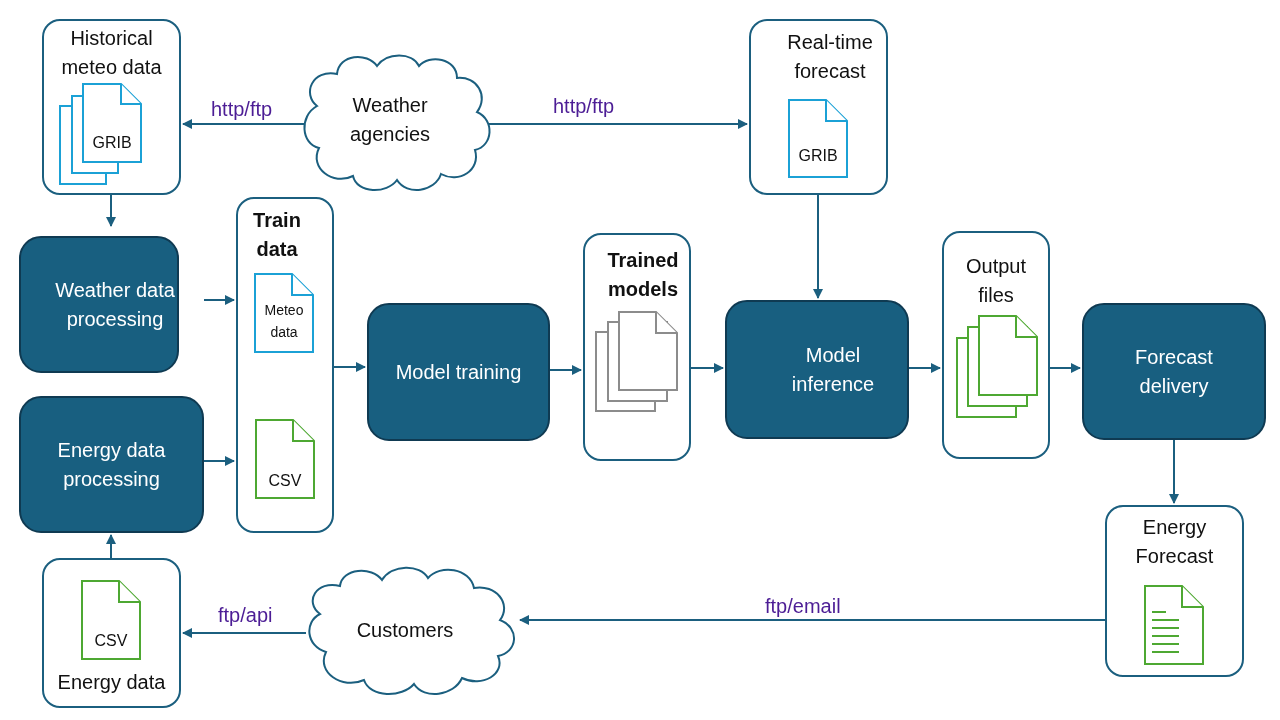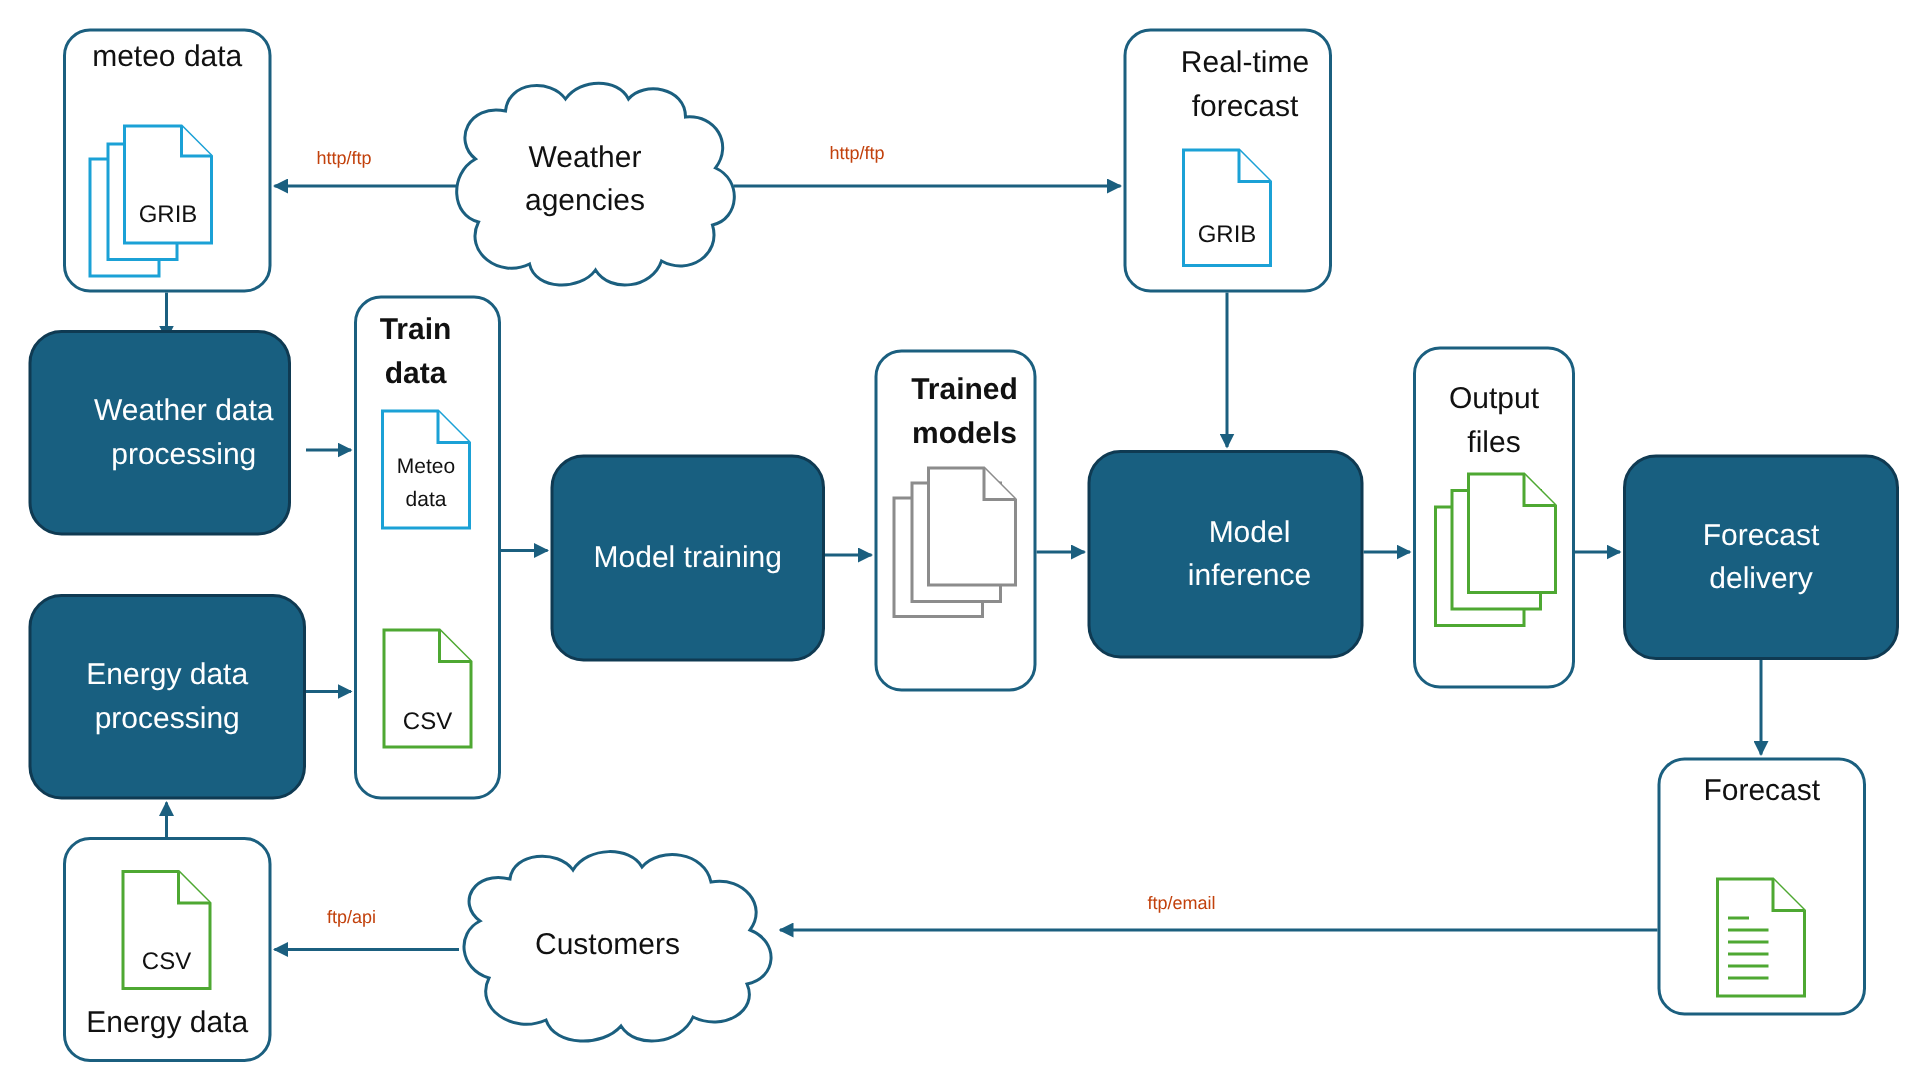--- a/index.html
+++ b/index.html
@@ -5,21 +5,21 @@
   html, body { margin: 0; padding: 0; background: #ffffff; }
   body { width: 1280px; height: 720px; position: relative; overflow: hidden;
          font-family: "Liberation Sans", sans-serif; color: #111; }
   .box { position: absolute; box-sizing: border-box; border: 2px solid #1b5f7f;
          border-radius: 18px; background: #fff; }
   .proc { position: absolute; box-sizing: border-box; background: #185f80;
           border: 2px solid #0f3a52; border-radius: 22px; color: #fff;
           display: flex; align-items: center; justify-content: center; text-align: center;
           font-size: 20px; line-height: 29px; }
   .lbl { position: absolute; text-align: center; font-size: 20px; line-height: 29px; color: #111; }
-  .edge-lbl { position: absolute; font-size: 12px; color: #c2410c; }
+  .edge-lbl { position: absolute; font-size: 20px; color: #4c1d95; }
   svg.layer { position: absolute; left: 0; top: 0; }
   .doc-text { font-family: "Liberation Sans", sans-serif; fill: #111; text-anchor: middle; }
   .cloud-text { position: absolute; text-align: center; font-size: 20px; line-height: 29px; color: #111; }
 </style>
 </head>
 <body>
 
 <svg class="layer" width="1280" height="720" viewBox="0 0 1280 720">
   <defs>
     <marker id="arr" viewBox="0 0 10 10" refX="9" refY="5" markerWidth="5" markerHeight="5" orient="auto-start-reverse">
@@ -122,20 +122,21 @@
 
   <g fill="#fff" stroke="#4ea832" stroke-width="2">
     <path d="M82,581 L119,581 L140,602 L140,659 L82,659 Z"></path>
     <path d="M119,581 L119,602 L140,602"></path>
   </g>
   <text class="doc-text" x="111" y="646" font-size="16">CSV</text>
 </svg>
 
 <div class="box" style="left:42px;top:19px;width:139px;height:176px;z-index:-1;"></div>
 <div class="lbl" style="left:42px;top:24px;width:139px;">
+  <div>Historical</div>
   <div>meteo data</div>
 </div>
 
 <div class="box" style="left:749px;top:19px;width:139px;height:176px;z-index:-1;"></div>
 <div class="lbl" style="left:749px;top:28px;width:162px;">
   <div>Real-time</div>
   <div>forecast</div>
 </div>
 
 <div class="box" style="left:236px;top:197px;width:98px;height:336px;z-index:-1;"></div>
@@ -151,27 +152,28 @@
 </div>
 
 <div class="box" style="left:942px;top:231px;width:108px;height:228px;z-index:-1;"></div>
 <div class="lbl" style="left:942px;top:252px;width:108px;">
   <div>Output</div>
   <div>files</div>
 </div>
 
 <div class="box" style="left:1105px;top:505px;width:139px;height:172px;z-index:-1;"></div>
 <div class="lbl" style="left:1105px;top:513px;width:139px;">
+  <div>Energy</div>
   <div>Forecast</div>
 </div>
 
 <div class="box" style="left:42px;top:558px;width:139px;height:150px;z-index:-1;"></div>
 <div class="lbl" style="left:42px;top:668px;width:139px;">Energy data</div>
 
-<div class="proc" style="left:19px;top:220px;width:175px;height:137px;padding-left:32px;">
+<div class="proc" style="left:19px;top:236px;width:160px;height:137px;padding-left:32px;">
   <div>
     <div>Weather data</div>
     <div>processing</div>
   </div>
 </div>
 
 <div class="proc" style="left:19px;top:396px;width:185px;height:137px;">
   <div>
     <div>Energy data</div>
     <div>processing</div>

